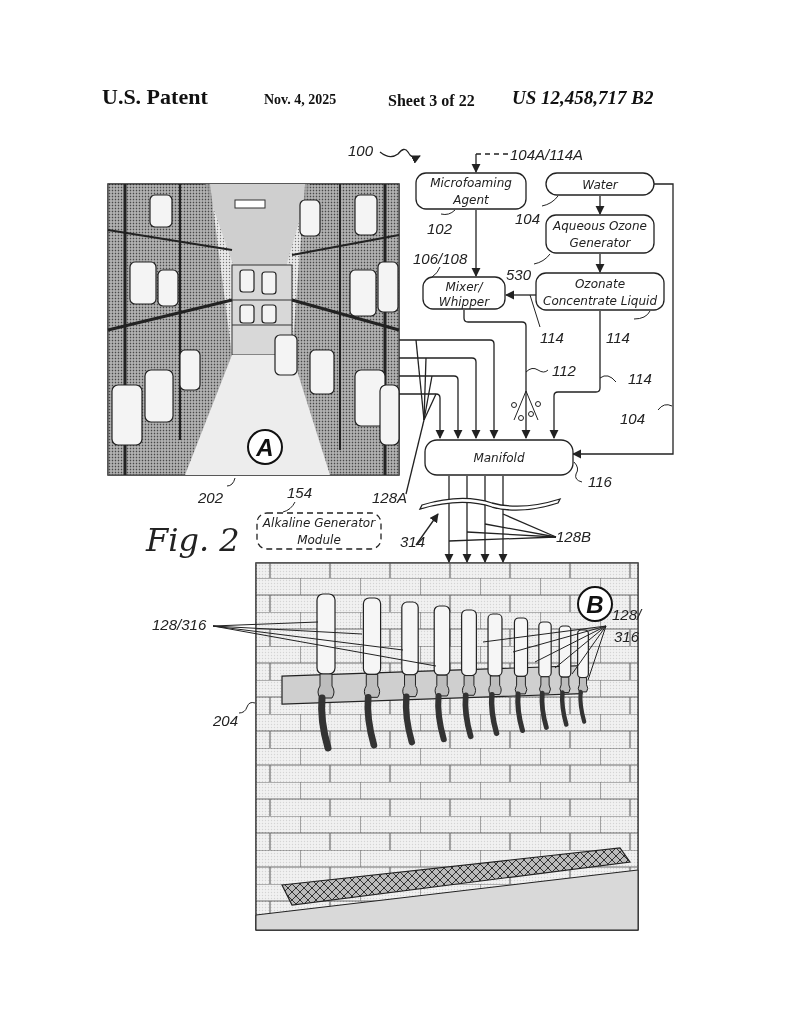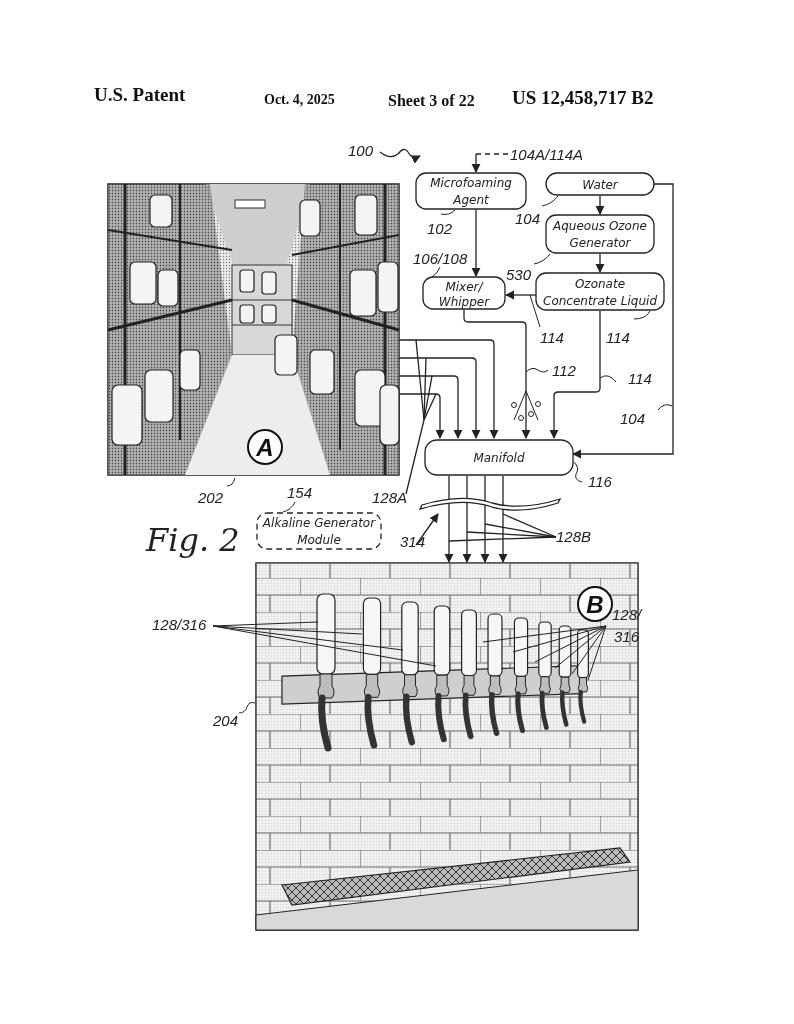--- a/index.html
+++ b/index.html
@@ -1,32 +1,32 @@
 <!DOCTYPE html>
 <html><head>
 <meta charset="utf-8">
 <style>
   html, body { margin:0; padding:0; background:#ffffff; }
   body { width:794px; height:1024px; position:relative; overflow:hidden; font-family:"DejaVu Sans", sans-serif; color:#111; }
   .hdr { position:absolute; top:88px; font-family:"Liberation Serif", serif; font-weight:bold; color:#111; white-space:nowrap; }
-  .hdr-title { left:94px; font-size:19px; top:84px; }
+  .hdr-title { left:102px; font-size:22px; top:84px; }
   .hdr-date { left:264px; font-size:14px; top:92px; }
   .hdr-sheet { left:388px; font-size:16px; top:92px; }
-  .hdr-num { left:512px; font-size:19px; top:87px; }
+  .hdr-num { left:512px; font-size:19px; top:87px;font-style:italic; }
   svg#diagram { position:absolute; left:0; top:0; }
   .box-text { font-family:"DejaVu Sans", sans-serif; font-style:italic; font-size:12px; fill:#222; }
   .ref { font-family:"Liberation Sans", sans-serif; font-style:italic; font-size:15px; fill:#222; }
   .fig { font-family:"DejaVu Serif", serif; font-style:italic; font-size:32px; fill:#222; }
   .circle-letter { font-family:"Liberation Sans", sans-serif; font-weight:bold; font-style:italic; font-size:24px; fill:#111; }
 </style>
 </head>
 <body>
 
 <div class="hdr hdr-title">U.S. Patent</div>
-<div class="hdr hdr-date">Oct. 4, 2025</div>
+<div class="hdr hdr-date">Nov. 4, 2025</div>
 <div class="hdr hdr-sheet">Sheet 3 of 22</div>
 <div class="hdr hdr-num">US 12,458,717 B2</div>
 
 <svg id="diagram" width="794" height="1024" viewBox="0 0 794 1024">
   <defs>
     <marker id="arr" viewBox="0 0 10 10" refX="9" refY="5" markerWidth="7" markerHeight="7" orient="auto-start-reverse">
       <path d="M0,0 L10,5 L0,10 z" fill="#222"></path>
     </marker>
     <pattern id="halftone" width="3" height="3" patternUnits="userSpaceOnUse">
       <rect width="3" height="3" fill="#e9e9e9"></rect>

